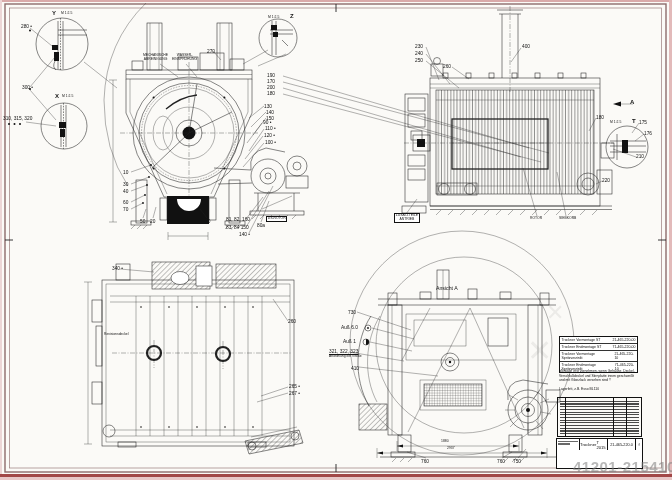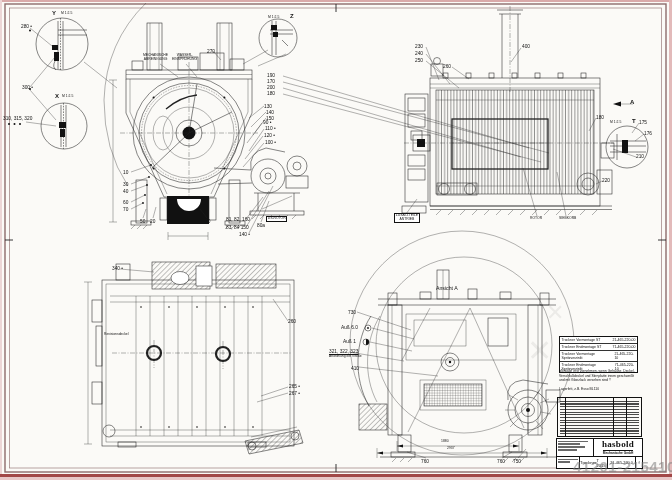--- a/index.html
+++ b/index.html
@@ -441,32 +441,20 @@
   <p class="grease">Lagerfett, z.B. Esso BL110</p>
 </div>
 
 <div class="parts-list">
   <div class="pl-col c1"></div>
   <div class="pl-col c2"></div>
   <div class="pl-col c3"></div>
 </div>
 
 <div class="title-block">
-  <div class="tb-top">
-    <div class="tb-cells">
-      <span class="micro" style="width:88%"></span>
-      <span class="micro" style="width:64%"></span>
-      <span class="micro" style="width:80%"></span>
-      <span class="micro" style="width:55%"></span>
-    </div>
-    <div class="tb-logo">
-      <div class="logo-text">hasbold</div>
-      <div class="logo-sub">Mechanische GmbH</div>
-    </div>
-  </div>
   <div class="tb-bottom">
     <div class="tb-b1">
       <span class="bar"></span>
         <span class="bar short"></span>
     </div>
     <div class="tb-b2">
       <span>Trockner</span>
       <span>T 2015</span>
     </div>
     <div class="tb-b3">21-465-220.0</div>

